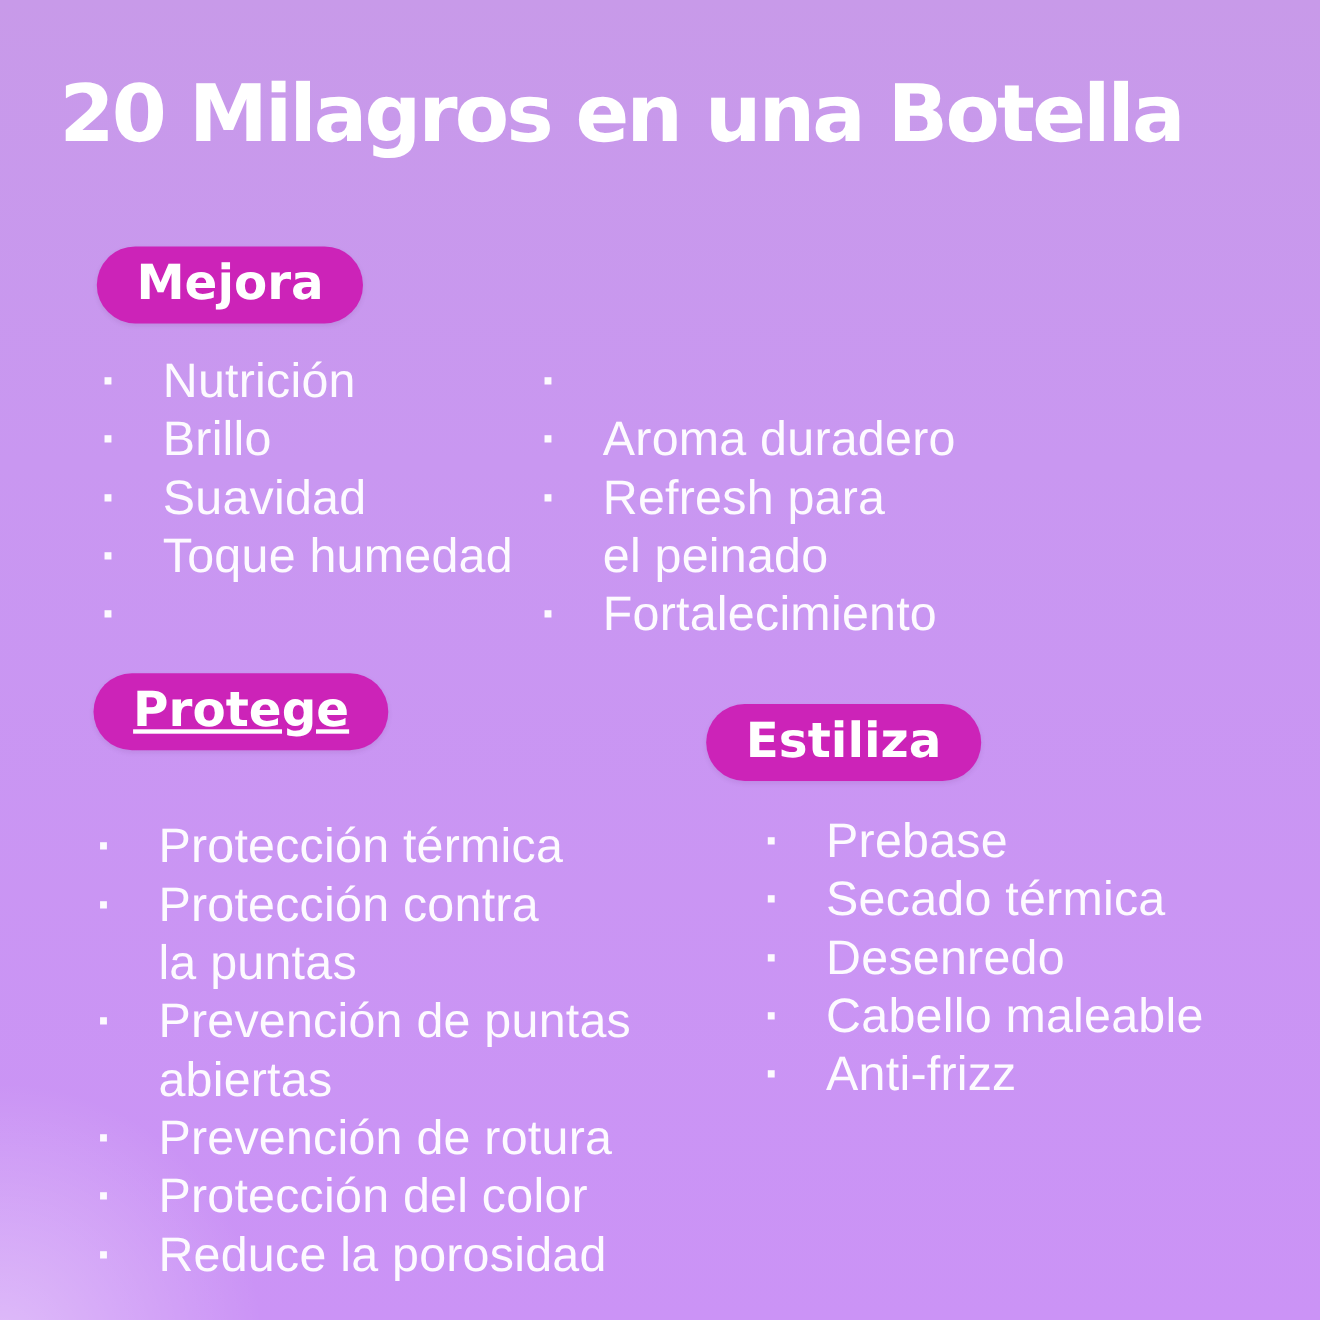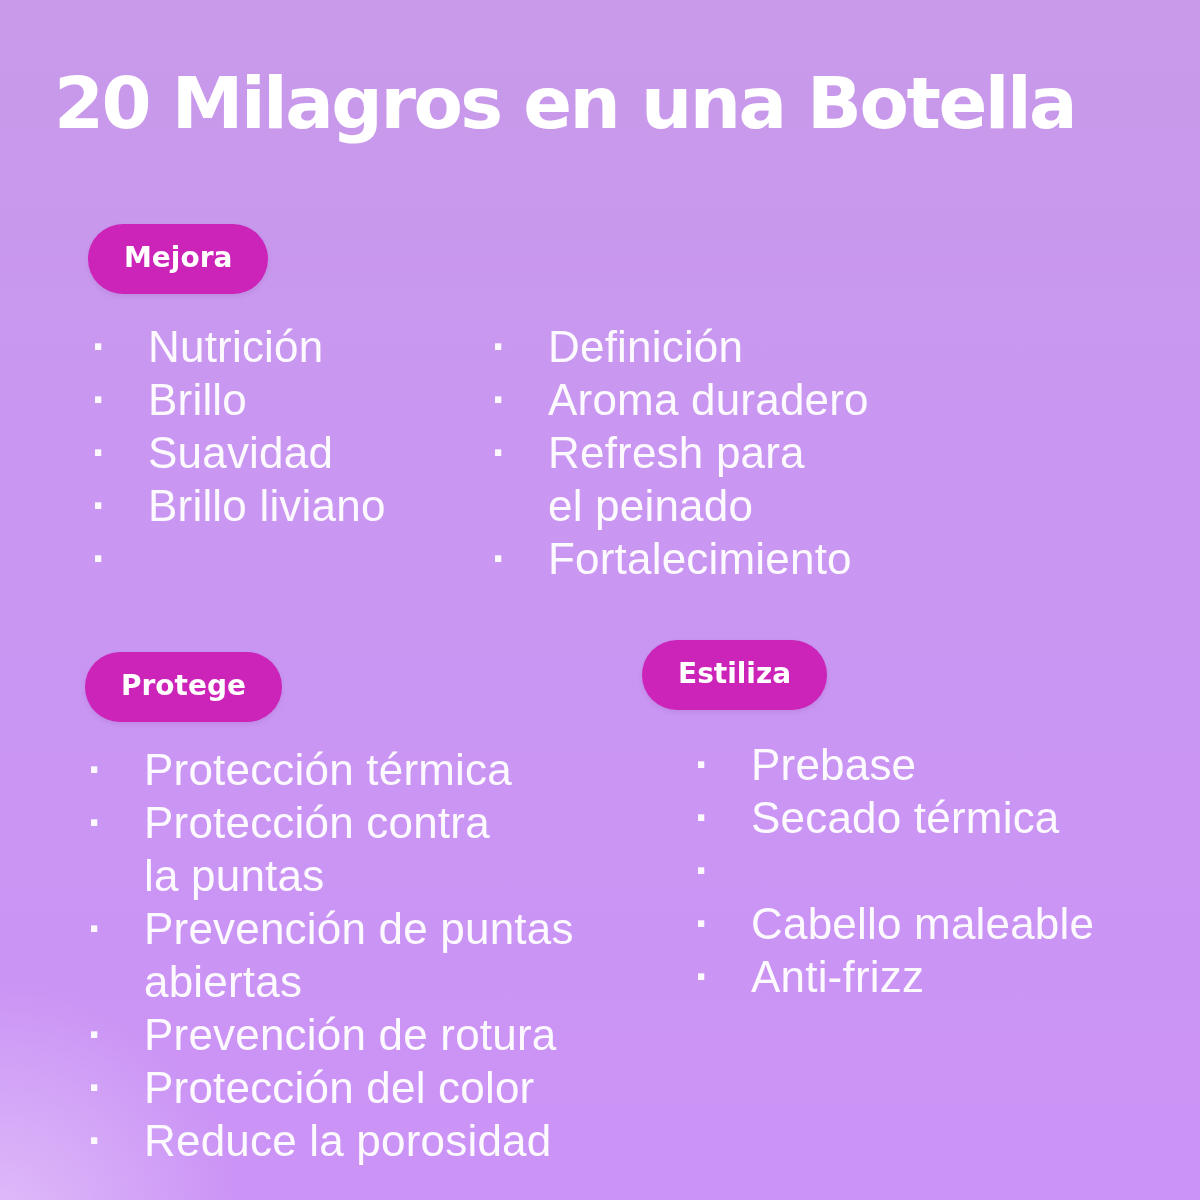--- a/index.html
+++ b/index.html
@@ -31,29 +31,29 @@
     color: #ffffff;
     white-space: nowrap;
   }
   .badge {
     position: absolute;
     display: inline-block;
     background: #cc23b8;
     color: #ffffff;
     font-family: "DejaVu Sans", sans-serif;
     font-weight: 800;
-    font-size: 28px;
+    font-size: 44px;
     line-height: 44px;
     padding: 12px 36px 14px 36px;
     border-radius: 44px;
     box-shadow: 0 2px 5px rgba(80, 20, 90, 0.10);
     letter-spacing: 0px;
   }
   #badge-mejora   { left: 88px;  top: 224px; }
-  #badge-protege  { left: 85px;  top: 652px; }
+  #badge-protege  { left: 85px;  top: 612px; text-decoration: underline; }
   #badge-estiliza { left: 642px; top: 640px; }
 
   ul.blist {
     position: absolute;
     margin: 0;
     padding: 0;
     list-style: none;
     font-size: 44px;
     line-height: 53px;
     color: #fdfaff;
@@ -95,31 +95,30 @@
     <li>
       <span class="dot">·</span>
       <span class="txt">Brillo</span>
     </li>
     <li>
       <span class="dot">·</span>
       <span class="txt">Suavidad</span>
     </li>
     <li>
       <span class="dot">·</span>
-      <span class="txt">Brillo liviano</span>
+      <span class="txt">Toque humedad</span>
     </li>
     <li>
       <span class="dot">·</span>
     </li>
   </ul>
 
   <ul class="blist" id="mejora-right">
     <li>
       <span class="dot">·</span>
-      <span class="txt">Definición</span>
     </li>
     <li>
       <span class="dot">·</span>
       <span class="txt">Aroma duradero</span>
     </li>
     <li>
       <span class="dot">·</span>
       <span class="txt">Refresh para
 el peinado</span>
     </li>
@@ -166,20 +165,21 @@
     <li>
       <span class="dot">·</span>
       <span class="txt">Prebase</span>
     </li>
     <li>
       <span class="dot">·</span>
       <span class="txt">Secado térmica</span>
     </li>
     <li>
       <span class="dot">·</span>
+      <span class="txt">Desenredo</span>
     </li>
     <li>
       <span class="dot">·</span>
       <span class="txt">Cabello maleable</span>
     </li>
     <li>
       <span class="dot">·</span>
       <span class="txt">Anti-frizz</span>
     </li>
   </ul>

